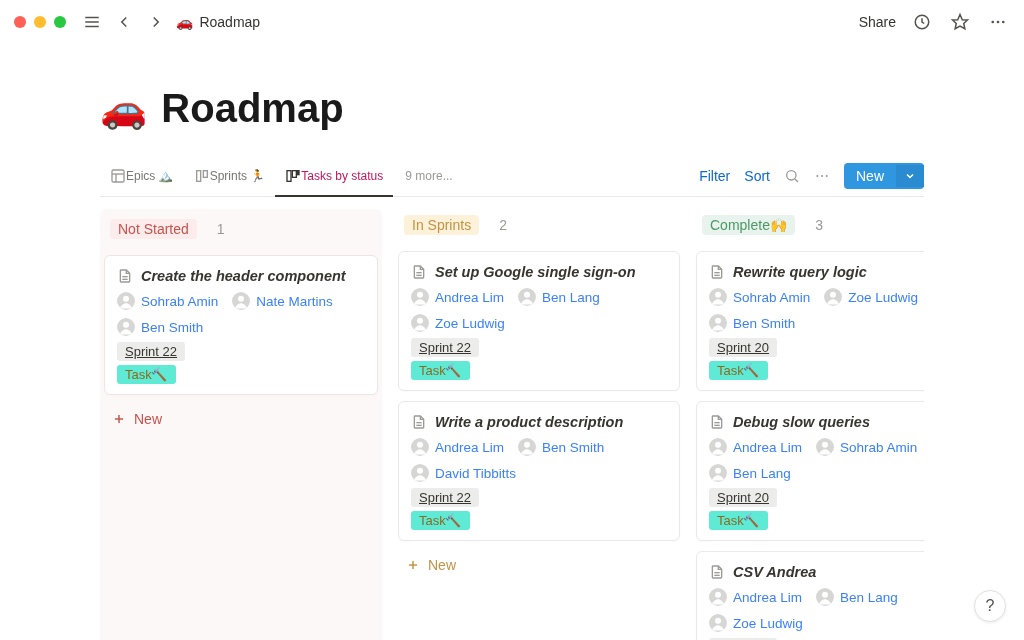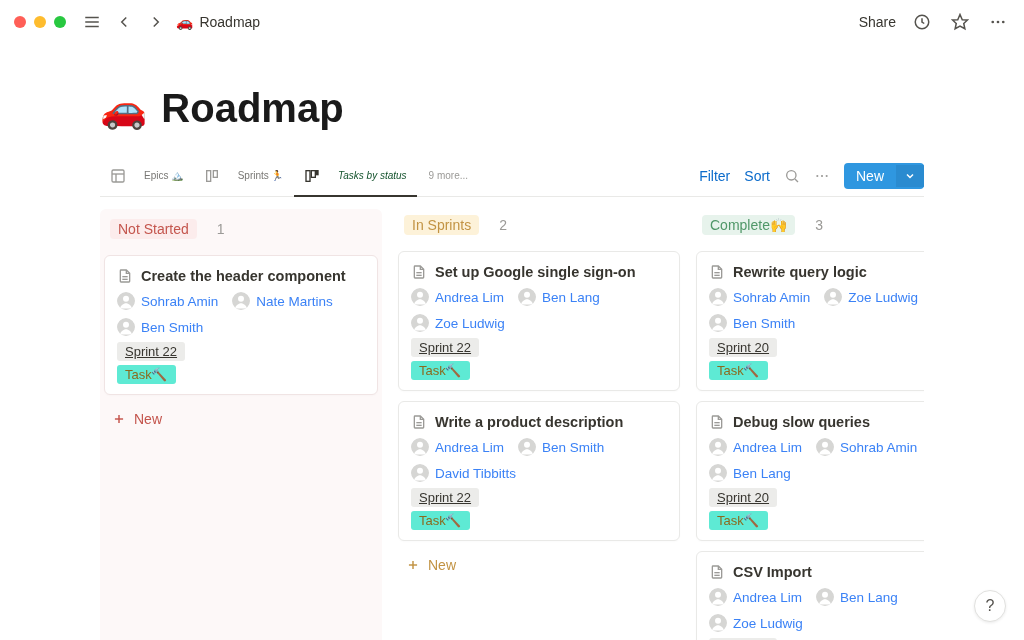--- a/index.html
+++ b/index.html
@@ -44,25 +44,25 @@
   .page-title .emoji { font-size: 38px; }
 
   .viewbar {
     display:flex; align-items:center; gap: 0;
     margin-top: 24px;
     border-bottom: 1px solid #e9e9e7;
     height: 42px;
     position: relative;
   }
   .tab {
-    display:flex; align-items:center; gap:18px;
+    display:flex; align-items:center; gap:0;
     padding: 0 10px; height: 100%;
-    color:#787774; cursor:pointer; font-size: 10px;
-  }
-  .tab.active { color:#14532d; font-weight:500; position:relative;font-style:italic; }
+    color:#787774; cursor:pointer; font-size: 12px;
+  }
+  .tab.active { color:#be185d; font-weight:500; position:relative; }
   .tab.active::after {
     content:""; position:absolute; left:0; right:0; bottom:-1px; height:2px; background:#37352f;
   }
   .tab-more { color:#9b9a97; padding-left:12px; }
   .view-actions {
     margin-left:auto; display:flex; align-items:center; gap:14px;
     color:#0b6bcb; font-size:14px;
   }
   .view-actions .muted { color:#9b9a97; }
   .new-btn {
@@ -90,21 +90,21 @@
   .pill-inprogress { background:#fdf2d9; color:#c29343; }
   .pill-complete { background:#e7f3ec; color:#4f9768; }
   .count { color:#9b9a97; font-size:14px; }
 
   .card {
     background:#fff; border:1px solid #e9e9e7; border-radius:6px;
     padding: 12px 12px 10px 12px;
     box-shadow: 0 1px 2px rgba(0,0,0,0.02);
     cursor:pointer;
   }
-  .card-title { display:flex; align-items:center; gap:8px; font-weight:600; font-size:14.5px; margin-bottom:8px;}
+  .card-title { display:flex; align-items:center; gap:8px; font-weight:600; font-size:14.5px; margin-bottom:8px;font-style:italic;}
   .assignees { display:flex; flex-wrap:wrap; gap: 8px 14px; margin-bottom:6px; }
   .person { display:flex; align-items:center; gap:6px; font-size:13.5px; color:#3b82f6; }
   .avatar {
     width:18px; height:18px; border-radius:50%; background:#eee;
     display:flex; align-items:center; justify-content:center;
     font-size:11px; overflow:hidden;
   }
   .avatar svg { width:18px; height:18px; }
   .tags { display:flex; gap:6px; flex-wrap:wrap; margin-top:4px;}
   .chip { padding:2px 8px; border-radius:3px; font-size:13px; }
@@ -541,21 +541,21 @@
         <div class="card">
           <div class="card-title">
             <span class="icon">
               <svg width="16" height="16" viewBox="0 0 24 24" fill="none" stroke="#9b9a97" stroke-width="2">
                 <path d="M14 3H6a1 1 0 0 0-1 1v16a1 1 0 0 0 1 1h12a1 1 0 0 0 1-1V8z"></path>
                 <polyline points="14 3 14 8 19 8"></polyline>
                 <line x1="8" y1="13" x2="16" y2="13"></line>
                 <line x1="8" y1="17" x2="16" y2="17"></line>
               </svg>
             </span>
-            <span>CSV Import</span>
+            <span>CSV Andrea</span>
           </div>
           <div class="assignees">
             <span class="person">
               <span class="avatar">
                 <svg viewBox="0 0 24 24" fill="#fff">
                   <circle cx="12" cy="12" r="12" fill="#d6d6d4"></circle>
                   <circle cx="12" cy="9" r="4" fill="#fff"></circle>
                   <path d="M4 22c1-5 6-7 8-7s7 2 8 7" fill="#fff"></path>
                 </svg>
               </span>

